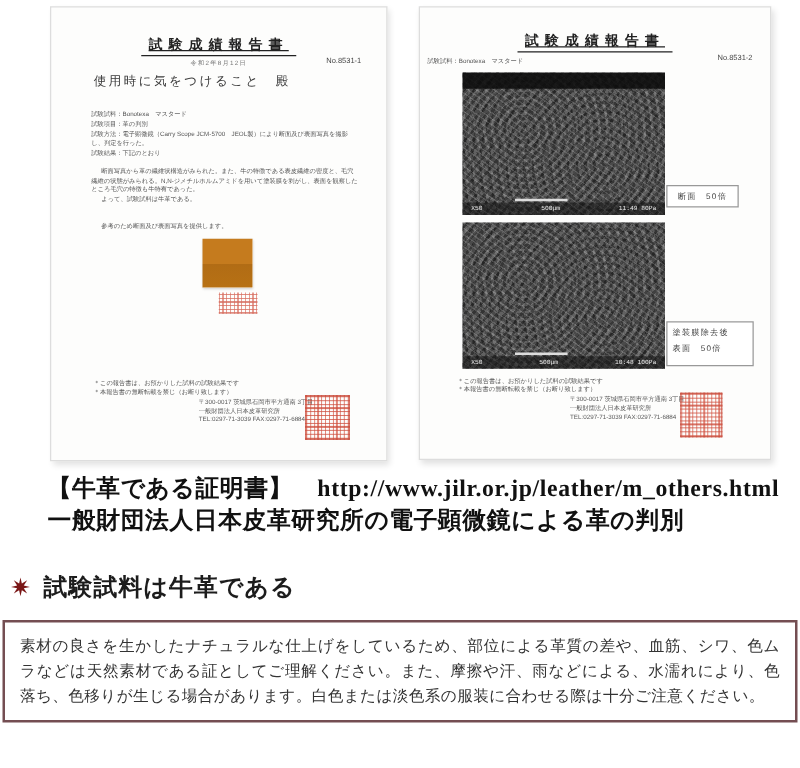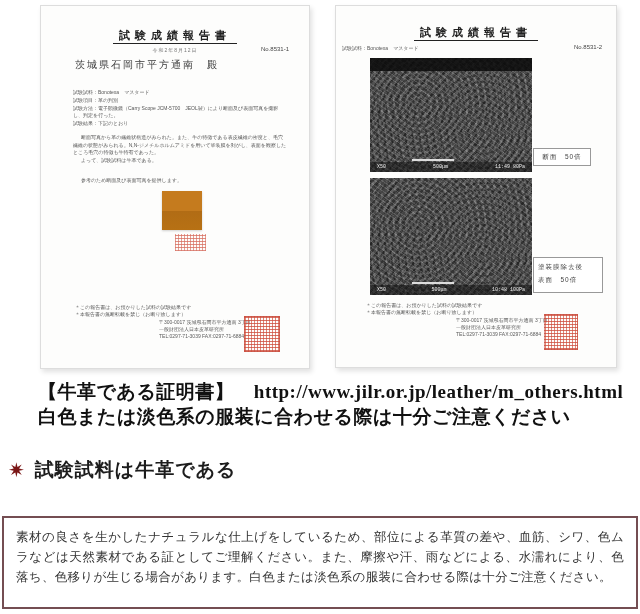--- a/index.html
+++ b/index.html
@@ -8,21 +8,21 @@
 
   
   .doc{position:absolute;background:#fdfdfc;border:1px solid #ddd;
        box-shadow:2px 3px 5px rgba(0,0,0,.12);}
   #doc1{left:40px;top:5px;width:268px;height:362px;}
   #doc2{left:335px;top:5px;width:280px;height:361px;}
 
   .doc-title{position:absolute;left:0;right:0;text-align:center;
              font-family:"Liberation Serif",serif;font-weight:bold;font-size:11px;
              color:#222;}
-  .doc-title span{letter-spacing:5px;border-bottom:1.5px solid #222;padding:0 6px 2px;}
+  .doc-title span{letter-spacing:5px;border-bottom:1.5px solid #222;padding:0 6px 2px;text-decoration:underline;}
   #doc1 .doc-title{top:22px;}
   #doc2 .doc-title{top:19px;}
 
   .tiny{font-size:5px;color:#555;}
   #doc1 .date{position:absolute;top:41px;left:0;right:0;text-align:center;letter-spacing:1px;color:#777;}
   .doc-no{position:absolute;font-size:6px;color:#444;}
   #doc1 .doc-no{top:40px;right:20px;}
   #doc2 .doc-no{top:38px;right:14px;}
 
   #doc1 .recipient{position:absolute;top:52px;left:34px;font-size:10px;letter-spacing:2px;
@@ -78,35 +78,35 @@
            font-weight:bold;color:#111;font-size:19px;line-height:25px;letter-spacing:.5px;}
 
   
   .section-heading{position:absolute;left:8px;top:457px;display:flex;align-items:center;gap:9px;
                    font-family:"Liberation Serif",serif;font-weight:bold;font-size:19px;
                    color:#1c1c1c;letter-spacing:1px;}
   .star{color:#7a1616;font-size:20px;line-height:1;font-family:"DejaVu Sans",sans-serif;}
 
   
   .caution{position:absolute;left:2px;top:496px;width:608px;border:2px solid #744e52;
-           padding:9px 12px 20px;font-size:12.5px;line-height:20px;color:#333;
-           letter-spacing:.3px;text-align:justify;margin-top:20px;}
+           padding:9px 12px 9px;font-size:12.5px;line-height:20px;color:#333;
+           letter-spacing:.3px;text-align:justify;}
 </style>
 </head>
 <body>
 
 <div class="stage">
 
   <div class="doc" id="doc1">
     <div class="doc-title">
       <span>試験成績報告書</span>
     </div>
     <div class="date tiny">令和2年8月12日</div>
     <div class="doc-no">No.8531-1</div>
-    <div class="recipient">茨城県石岡市平方通南　殿</div>
+    <div class="recipient">使用時に気をつけること　殿</div>
 
     <div class="fields tiny">
       <div>試験試料：Bonotexa　マスタード</div>
       <div>試験項目：革の判別</div>
       <div>試験方法：電子顕微鏡（Carry Scope JCM-5700　JEOL製）により断面及び表面写真を撮影し、判定を行った。</div>
       <div>試験結果：下記のとおり</div>
     </div>
 
     <div class="body tiny">
       <p>断面写真から革の繊維状構造がみられた。また、牛の特徴である表皮繊維の密度と、毛穴繊維の状態がみられる。N,N-ジメチルホルムアミドを用いて塗装膜を剥がし、表面を観察したところ毛穴の特徴も牛特有であった。</p>
@@ -167,21 +167,21 @@
     <div class="addr tiny">
       <div>〒300-0017 茨城県石岡市平方通南 3丁目</div>
       <div>一般財団法人日本皮革研究所</div>
       <div>TEL:0297-71-3039 FAX:0297-71-6884</div>
     </div>
     <div class="seal seal-pattern"></div>
   </div>
 
   <div class="caption">
     <div>【牛革である証明書】　http://www.jilr.or.jp/leather/m_others.html</div>
-    <div>白色または淡色系の服装に合わせる際は十分ご注意ください</div>
+    <div>一般財団法人日本皮革研究所の電子顕微鏡による革の判別</div>
   </div>
 
   <div class="section-heading">
     <span class="star">✷</span>
     <span>試験試料は牛革である</span>
   </div>
 
   <div class="caution">
     <span>素材の良さを生かしたナチュラルな仕上げをしているため、部位による革質の差や、血筋、シワ、色ムラなどは天然素材である証としてご理解ください。また、摩擦や汗、雨などによる、水濡れにより、色落ち、色移りが生じる場合があります。白色または淡色系の服装に合わせる際は十分ご注意ください。</span>
   </div>

